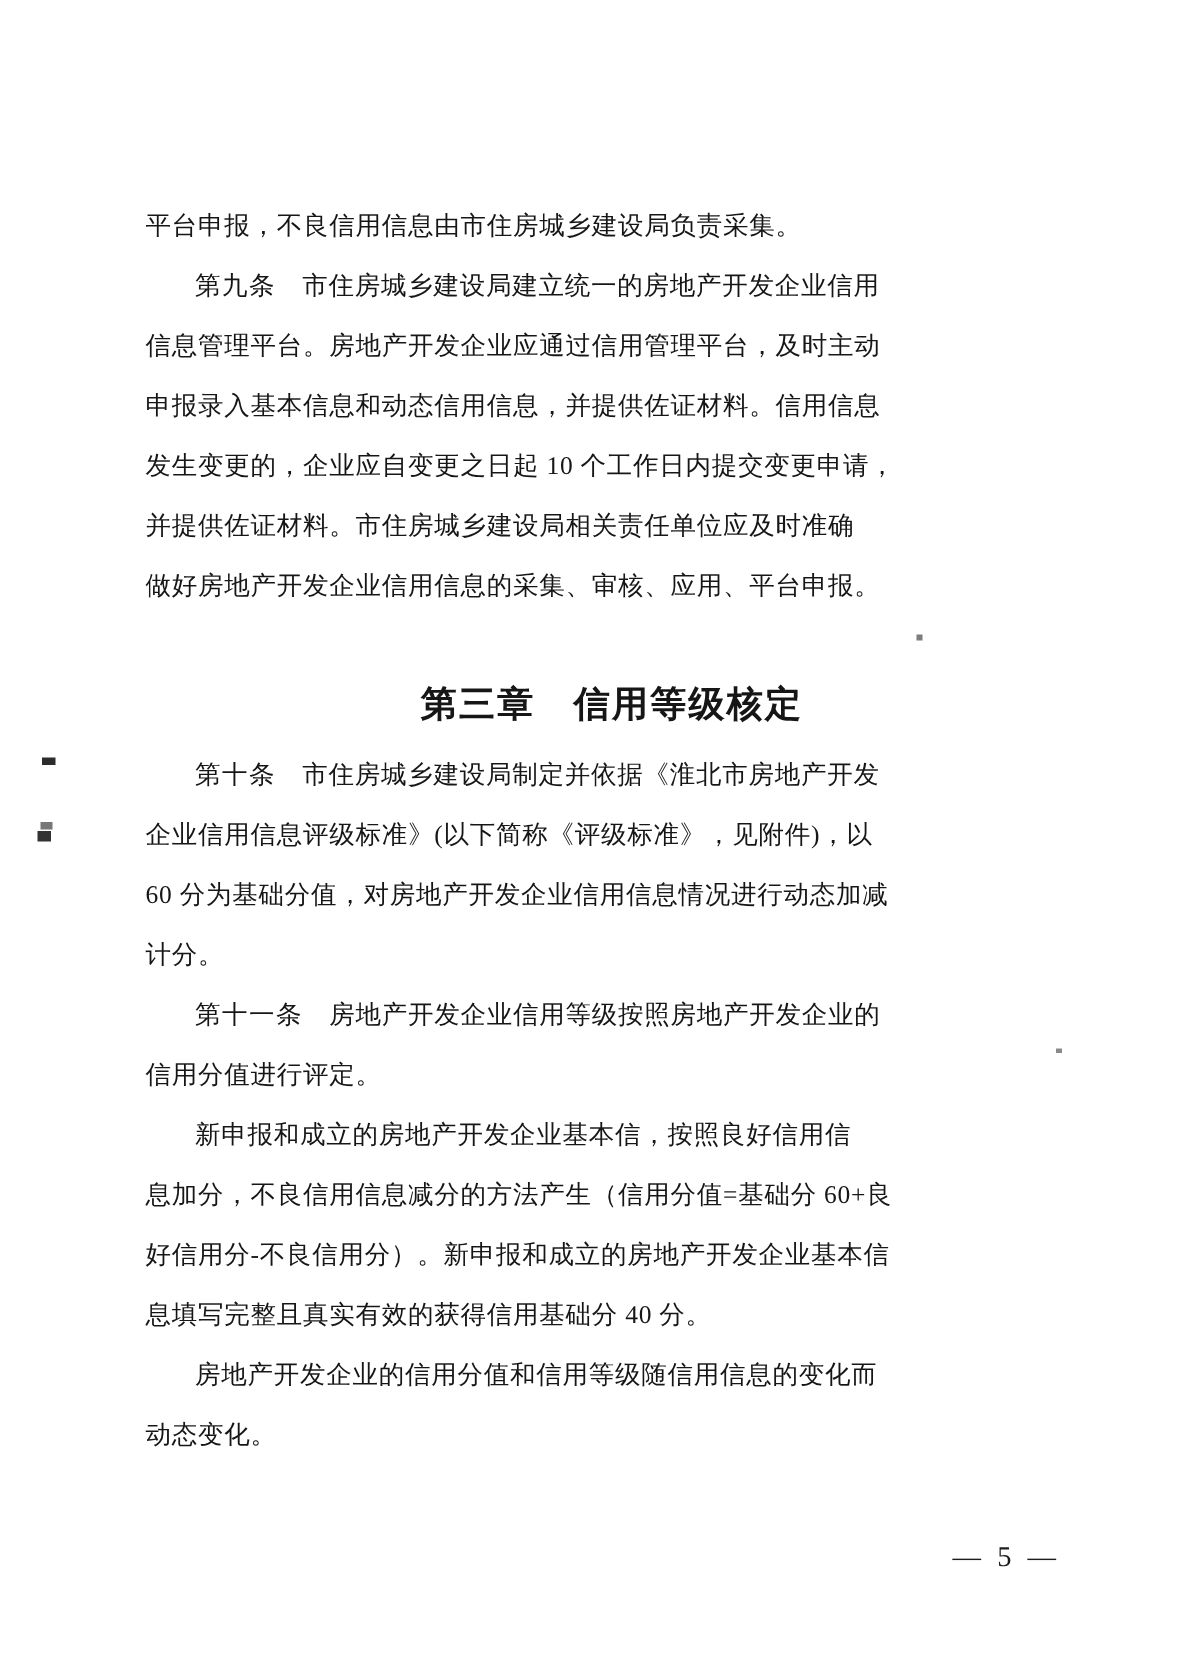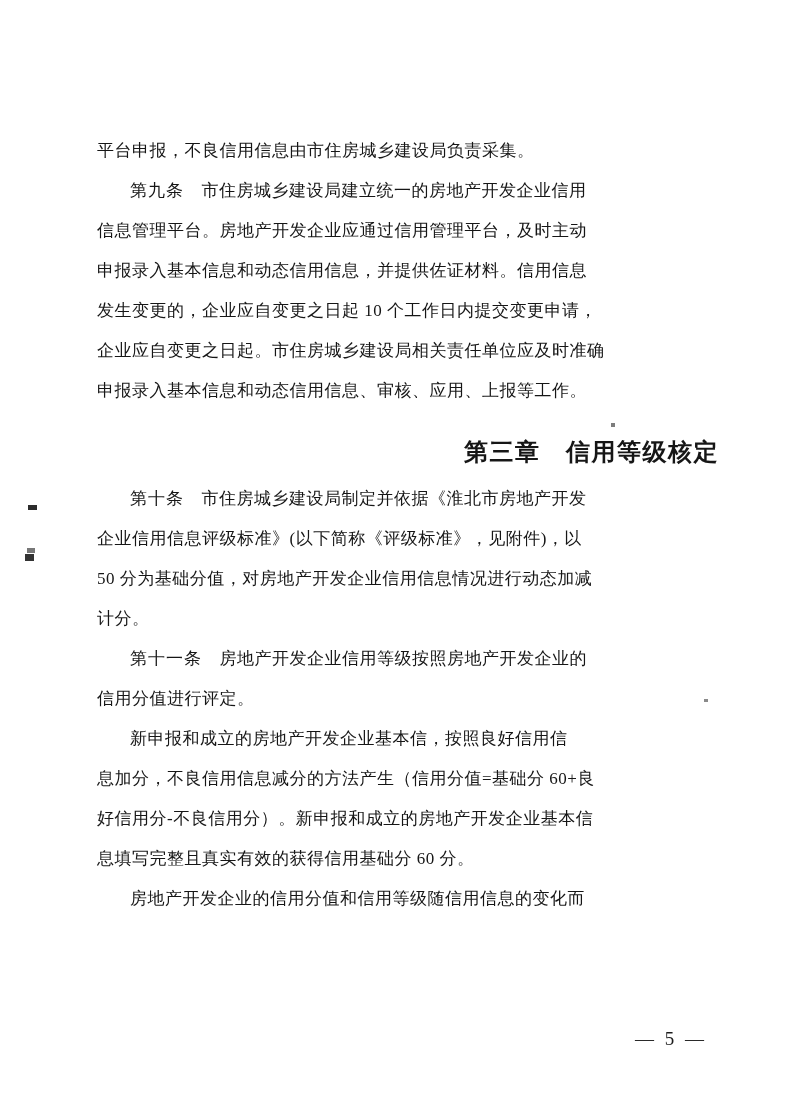--- a/index.html
+++ b/index.html
@@ -31,26 +31,26 @@
     color: #161616;
   }
   .line.indent {
     padding-left: 33px;
   }
   .line .lead {
     font-weight: 400;
     letter-spacing: 1px;
   }
   .line.heading {
-    text-align: right;
+    text-align: center;
     font-weight: 700;
     font-size: 24px;
     line-height: 40px;
     letter-spacing: 1.5px;
-    margin: 21px 0 7px 0;
+    margin: 39px 0 7px 0;
     font-family: "Liberation Sans", sans-serif;
   }
   .page-number {
     position: absolute;
     top: 1028px;
     right: 85px;
     font-size: 19px;
     letter-spacing: 3px;
     white-space: nowrap;
     color: #1c1c1c;
@@ -81,60 +81,63 @@
       <div class="line">
       <span class="rest">信息管理平台。房地产开发企业应通过信用管理平台，及时主动</span>
     </div>
       <div class="line">
       <span class="rest">申报录入基本信息和动态信用信息，并提供佐证材料。信用信息</span>
     </div>
       <div class="line">
       <span class="rest">发生变更的，企业应自变更之日起 10 个工作日内提交变更申请，</span>
     </div>
       <div class="line">
-      <span class="rest">企业应自变更之日起。市住房城乡建设局相关责任单位应及时准确</span>
+      <span class="rest">并提供佐证材料。市住房城乡建设局相关责任单位应及时准确</span>
     </div>
       <div class="line">
-      <span class="rest">申报录入基本信息和动态信用信息、审核、应用、上报等工作。</span>
+      <span class="rest">做好房地产开发企业信用信息的采集、审核、应用、平台申报。</span>
     </div>
       <div class="line heading">
       <span class="rest">第三章　信用等级核定</span>
     </div>
       <div class="line indent">
       <span class="lead">第十条</span><span class="rest">　市住房城乡建设局制定并依据《淮北市房地产开发</span>
     </div>
       <div class="line">
       <span class="rest">企业信用信息评级标准》(以下简称《评级标准》，见附件)，以</span>
     </div>
       <div class="line">
-      <span class="rest">50 分为基础分值，对房地产开发企业信用信息情况进行动态加减</span>
+      <span class="rest">60 分为基础分值，对房地产开发企业信用信息情况进行动态加减</span>
     </div>
       <div class="line">
       <span class="rest">计分。</span>
     </div>
       <div class="line indent">
       <span class="lead">第十一条</span><span class="rest">　房地产开发企业信用等级按照房地产开发企业的</span>
     </div>
       <div class="line">
       <span class="rest">信用分值进行评定。</span>
     </div>
       <div class="line indent">
       <span class="rest">新申报和成立的房地产开发企业基本信，按照良好信用信</span>
     </div>
       <div class="line">
       <span class="rest">息加分，不良信用信息减分的方法产生（信用分值=基础分 60+良</span>
     </div>
       <div class="line">
       <span class="rest">好信用分-不良信用分）。新申报和成立的房地产开发企业基本信</span>
     </div>
       <div class="line">
-      <span class="rest">息填写完整且真实有效的获得信用基础分 60 分。</span>
+      <span class="rest">息填写完整且真实有效的获得信用基础分 40 分。</span>
     </div>
       <div class="line indent">
       <span class="rest">房地产开发企业的信用分值和信用等级随信用信息的变化而</span>
+    </div>
+      <div class="line">
+      <span class="rest">动态变化。</span>
     </div>
     </div>
 
   <div class="page-number">— 5 —</div>
 
   <div class="speck s1"></div>
   <div class="speck s2"></div>
   <div class="speck s3"></div>
   <div class="speck s4"></div>
   <div class="speck s5"></div>

